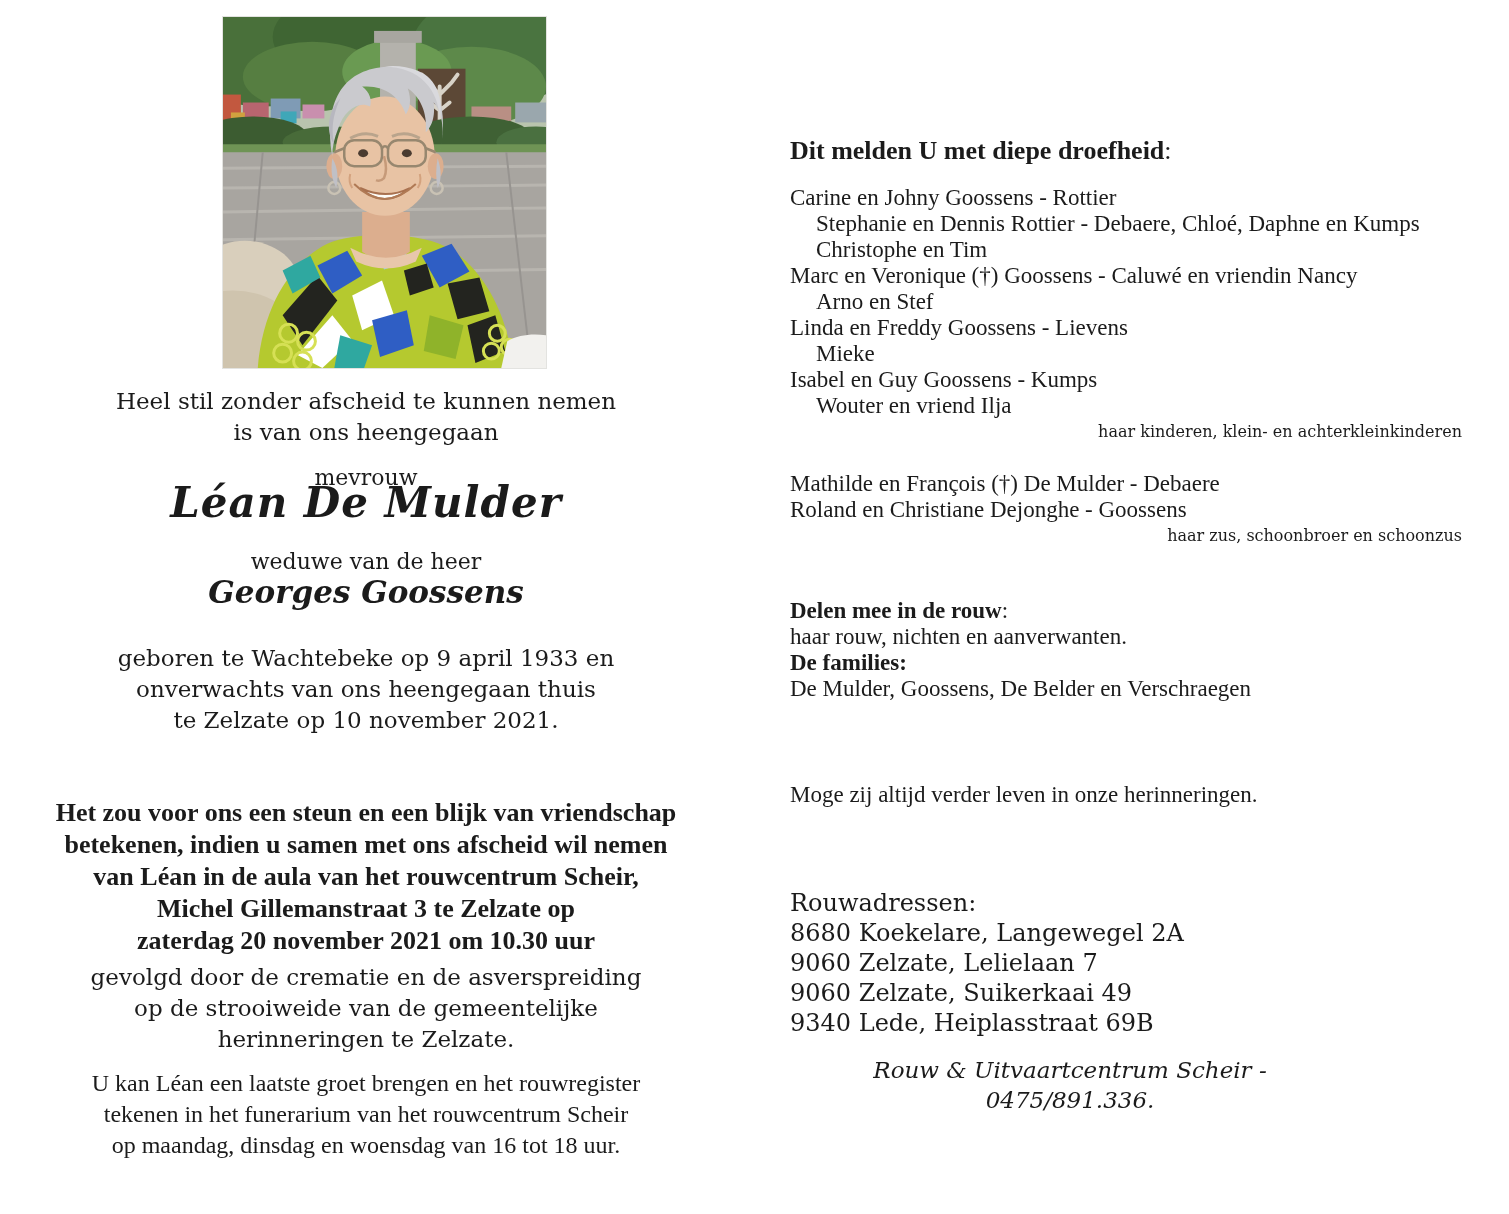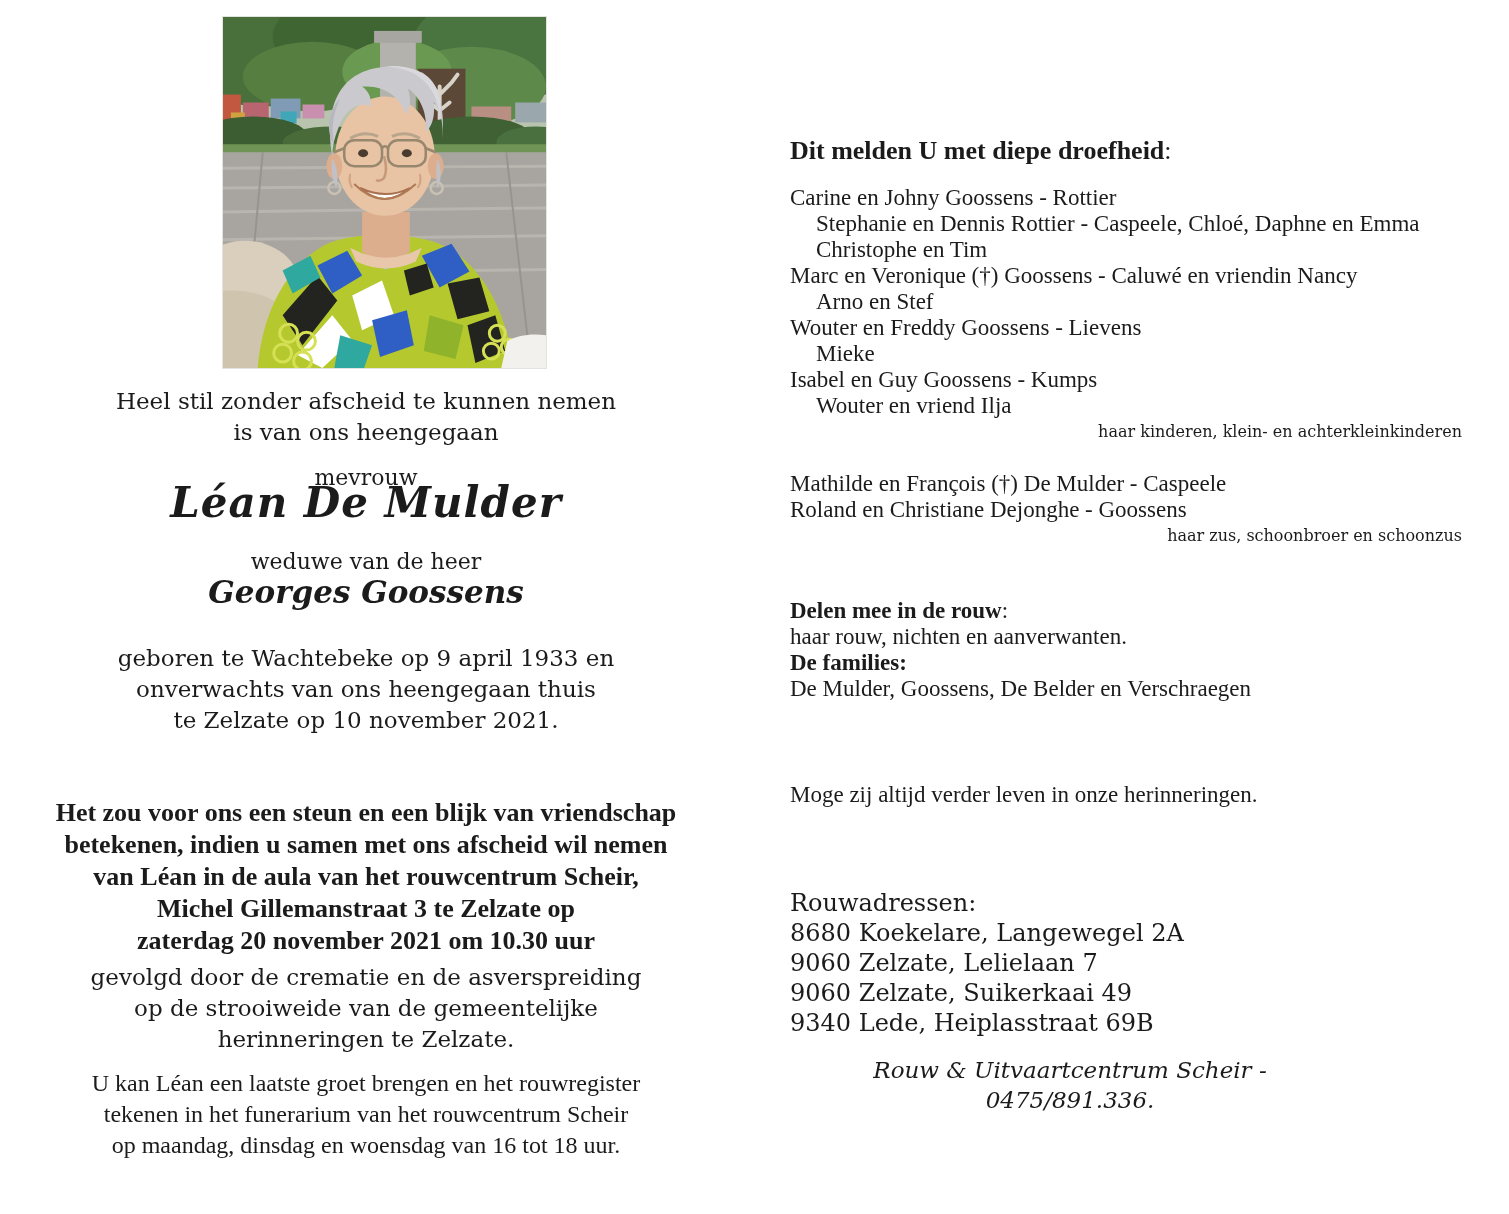--- a/index.html
+++ b/index.html
@@ -201,33 +201,33 @@
     <div>tekenen in het funerarium van het rouwcentrum Scheir</div>
     <div>op maandag, dinsdag en woensdag van 16 tot 18 uur.</div>
   </div>
 
   <div class="abs rightcol r-heading" style="top:136px;">
     <span>Dit melden U met diepe droefheid</span><span class="colon">:</span>
   </div>
 
   <div class="abs rightcol fam" style="top:185px;">
     <div>Carine en Johny Goossens - Rottier</div>
-    <div class="sub">Stephanie en Dennis Rottier - Caspeele, Chloé, Daphne en Emma</div>
+    <div class="sub">Stephanie en Dennis Rottier - Debaere, Chloé, Daphne en Kumps</div>
     <div class="sub">Christophe en Tim</div>
     <div>Marc en Veronique (†) Goossens - Caluwé en vriendin Nancy</div>
     <div class="sub">Arno en Stef</div>
-    <div>Wouter en Freddy Goossens - Lievens</div>
+    <div>Linda en Freddy Goossens - Lievens</div>
     <div class="sub">Mieke</div>
     <div>Isabel en Guy Goossens - Kumps</div>
     <div class="sub">Wouter en vriend Ilja</div>
   </div>
   <div class="abs rightcol caption-right" style="top:419px;">haar kinderen, klein- en achterkleinkinderen</div>
 
   <div class="abs rightcol fam" style="top:471px;">
-    <div>Mathilde en François (†) De Mulder - Caspeele</div>
+    <div>Mathilde en François (†) De Mulder - Debaere</div>
     <div>Roland en Christiane Dejonghe - Goossens</div>
   </div>
   <div class="abs rightcol caption-right" style="top:523px;">haar zus, schoonbroer en schoonzus</div>
 
   <div class="abs rightcol r-block" style="top:598px;">
     <div>
       <span class="bold">Delen mee in de rouw</span><span>:</span>
     </div>
     <div>haar rouw, nichten en aanverwanten.</div>
     <div class="bold">De families:</div>

